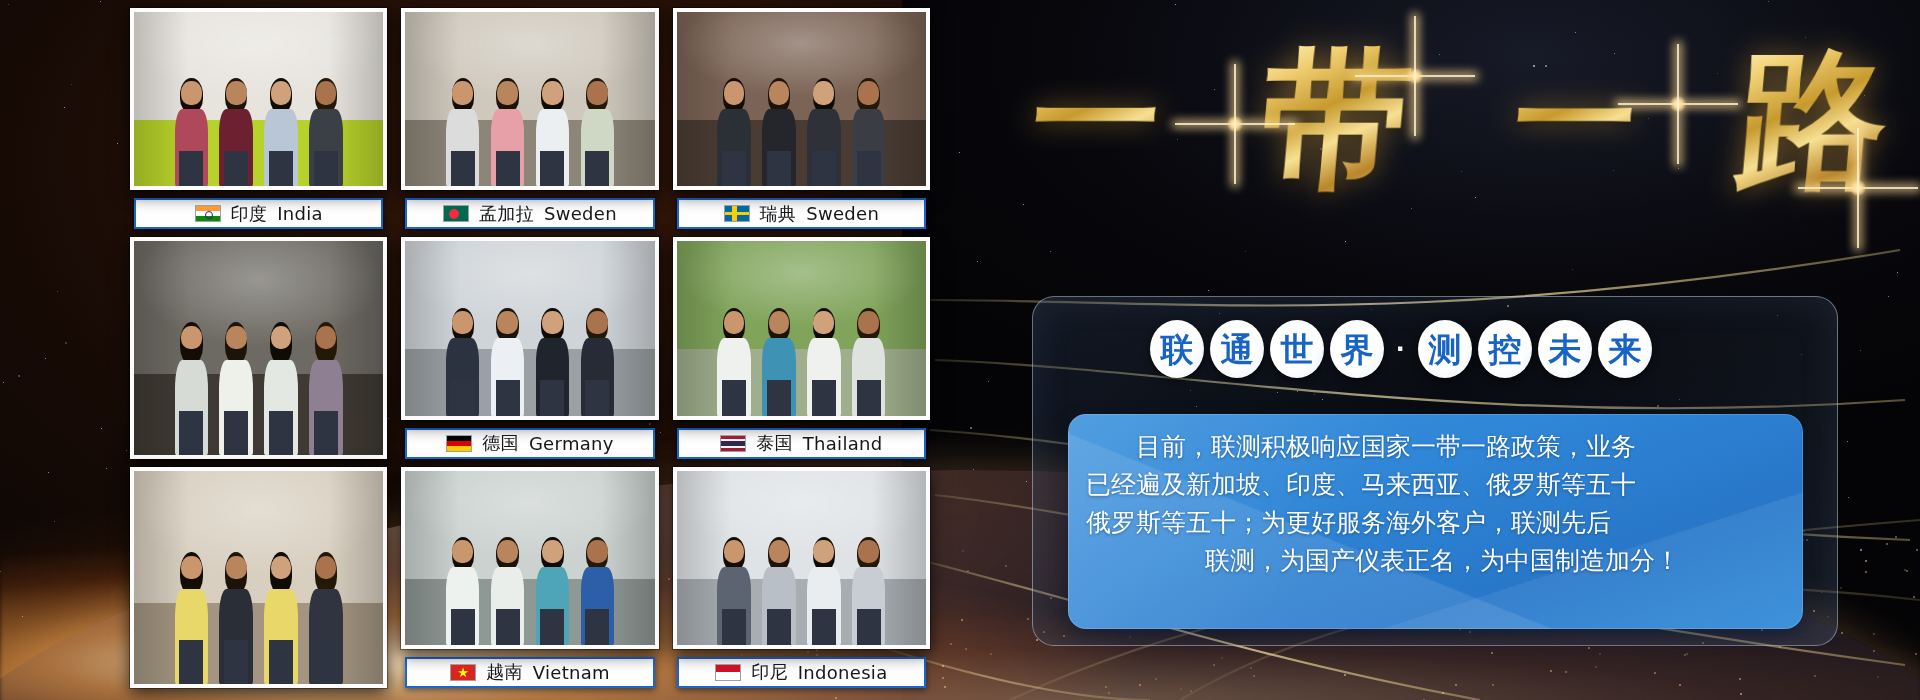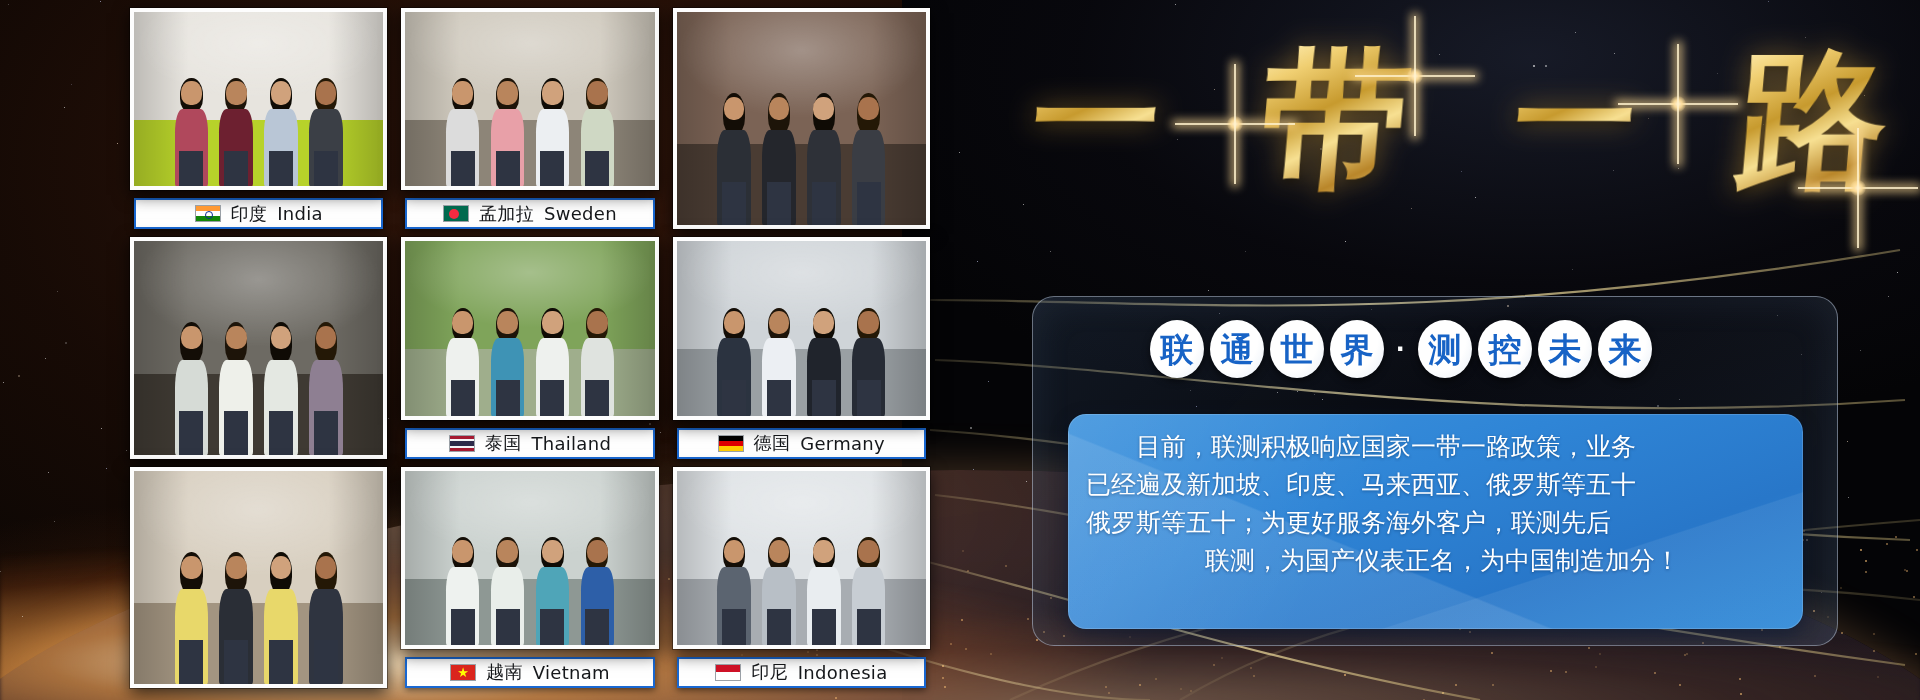--- a/index.html
+++ b/index.html
@@ -656,20 +656,25 @@
       </div>
               <div class="p">
         <div class="hair" style="background:#241806"></div>
         <div class="head" style="background:#a9734d"></div>
         <div class="body" style="background:#3a3d44"></div>
         <div class="legs"></div>
       </div>
             </div>
         </div>
       </div>
+      <div class="caption">
+        <span class="flag f-se"></span>
+        <span class="lbl">瑞典</span>
+        <span class="lbl">Sweden</span>
+      </div>
       </div>
       <div class="cell">
       <div class="shot">
         <div class="ph" style="background:linear-gradient(180deg,#6d6a63 0%,#6d6a63 62%,#3f3a33 62%,#3f3a33 100%)">
           <div class="room" style="background:
                  radial-gradient(ellipse 70% 45% at 50% 18%, rgba(255,255,255,.30), rgba(255,255,255,0) 70%),
                  linear-gradient(90deg, rgba(0,0,0,.18) 0%, rgba(0,0,0,0) 22%, rgba(0,0,0,0) 78%, rgba(0,0,0,.20) 100%)"></div>
           <div class="people">
               <div class="p">
         <div class="hair" style="background:#130d06"></div>
@@ -694,20 +699,60 @@
         <div class="head" style="background:#a9734d"></div>
         <div class="body" style="background:#8e7f92"></div>
         <div class="legs"></div>
       </div>
             </div>
         </div>
       </div>
       </div>
       <div class="cell">
       <div class="shot">
+        <div class="ph" style="background:linear-gradient(180deg,#cfd4d8 0%,#cfd4d8 62%,#9aa0a4 62%,#9aa0a4 100%)">
+          <div class="room" style="background:
+                 radial-gradient(ellipse 70% 45% at 50% 18%, rgba(255,255,255,.30), rgba(255,255,255,0) 70%),
+                 linear-gradient(90deg, rgba(0,0,0,.18) 0%, rgba(0,0,0,0) 22%, rgba(0,0,0,0) 78%, rgba(0,0,0,.20) 100%)"></div>
+          <div class="people">
+              <div class="p">
+        <div class="hair" style="background:#130d06"></div>
+        <div class="head" style="background:#c9966d"></div>
+        <div class="body" style="background:#2b3340"></div>
+        <div class="legs"></div>
+      </div>
+              <div class="p">
+        <div class="hair" style="background:#1d1409"></div>
+        <div class="head" style="background:#b9855c"></div>
+        <div class="body" style="background:#eceff3"></div>
+        <div class="legs"></div>
+      </div>
+              <div class="p">
+        <div class="hair" style="background:#0f0b05"></div>
+        <div class="head" style="background:#d0a27c"></div>
+        <div class="body" style="background:#20242c"></div>
+        <div class="legs"></div>
+      </div>
+              <div class="p">
+        <div class="hair" style="background:#241806"></div>
+        <div class="head" style="background:#a9734d"></div>
+        <div class="body" style="background:#262b35"></div>
+        <div class="legs"></div>
+      </div>
+            </div>
+        </div>
+      </div>
+      <div class="caption">
+        <span class="flag f-de"></span>
+        <span class="lbl">德国</span>
+        <span class="lbl">Germany</span>
+      </div>
+      </div>
+      <div class="cell">
+      <div class="shot">
         <div class="ph" style="background:linear-gradient(180deg,#7fa45a 0%,#7fa45a 62%,#9fae8c 62%,#9fae8c 100%)">
           <div class="room" style="background:
                  radial-gradient(ellipse 70% 45% at 50% 18%, rgba(255,255,255,.30), rgba(255,255,255,0) 70%),
                  linear-gradient(90deg, rgba(0,0,0,.18) 0%, rgba(0,0,0,0) 22%, rgba(0,0,0,0) 78%, rgba(0,0,0,.20) 100%)"></div>
           <div class="people">
               <div class="p">
         <div class="hair" style="background:#130d06"></div>
         <div class="head" style="background:#c9966d"></div>
         <div class="body" style="background:#eef1ee"></div>
         <div class="legs"></div>
@@ -730,60 +775,20 @@
         <div class="body" style="background:#dfe3df"></div>
         <div class="legs"></div>
       </div>
             </div>
         </div>
       </div>
       <div class="caption">
         <span class="flag f-th"></span>
         <span class="lbl">泰国</span>
         <span class="lbl">Thailand</span>
-      </div>
-      </div>
-      <div class="cell">
-      <div class="shot">
-        <div class="ph" style="background:linear-gradient(180deg,#cfd4d8 0%,#cfd4d8 62%,#9aa0a4 62%,#9aa0a4 100%)">
-          <div class="room" style="background:
-                 radial-gradient(ellipse 70% 45% at 50% 18%, rgba(255,255,255,.30), rgba(255,255,255,0) 70%),
-                 linear-gradient(90deg, rgba(0,0,0,.18) 0%, rgba(0,0,0,0) 22%, rgba(0,0,0,0) 78%, rgba(0,0,0,.20) 100%)"></div>
-          <div class="people">
-              <div class="p">
-        <div class="hair" style="background:#130d06"></div>
-        <div class="head" style="background:#c9966d"></div>
-        <div class="body" style="background:#2b3340"></div>
-        <div class="legs"></div>
-      </div>
-              <div class="p">
-        <div class="hair" style="background:#1d1409"></div>
-        <div class="head" style="background:#b9855c"></div>
-        <div class="body" style="background:#eceff3"></div>
-        <div class="legs"></div>
-      </div>
-              <div class="p">
-        <div class="hair" style="background:#0f0b05"></div>
-        <div class="head" style="background:#d0a27c"></div>
-        <div class="body" style="background:#20242c"></div>
-        <div class="legs"></div>
-      </div>
-              <div class="p">
-        <div class="hair" style="background:#241806"></div>
-        <div class="head" style="background:#a9734d"></div>
-        <div class="body" style="background:#262b35"></div>
-        <div class="legs"></div>
-      </div>
-            </div>
-        </div>
-      </div>
-      <div class="caption">
-        <span class="flag f-de"></span>
-        <span class="lbl">德国</span>
-        <span class="lbl">Germany</span>
       </div>
       </div>
       <div class="cell">
       <div class="shot">
         <div class="ph" style="background:linear-gradient(180deg,#d8cfc0 0%,#d8cfc0 62%,#a39581 62%,#a39581 100%)">
           <div class="room" style="background:
                  radial-gradient(ellipse 70% 45% at 50% 18%, rgba(255,255,255,.30), rgba(255,255,255,0) 70%),
                  linear-gradient(90deg, rgba(0,0,0,.18) 0%, rgba(0,0,0,0) 22%, rgba(0,0,0,0) 78%, rgba(0,0,0,.20) 100%)"></div>
           <div class="people">
               <div class="p">

